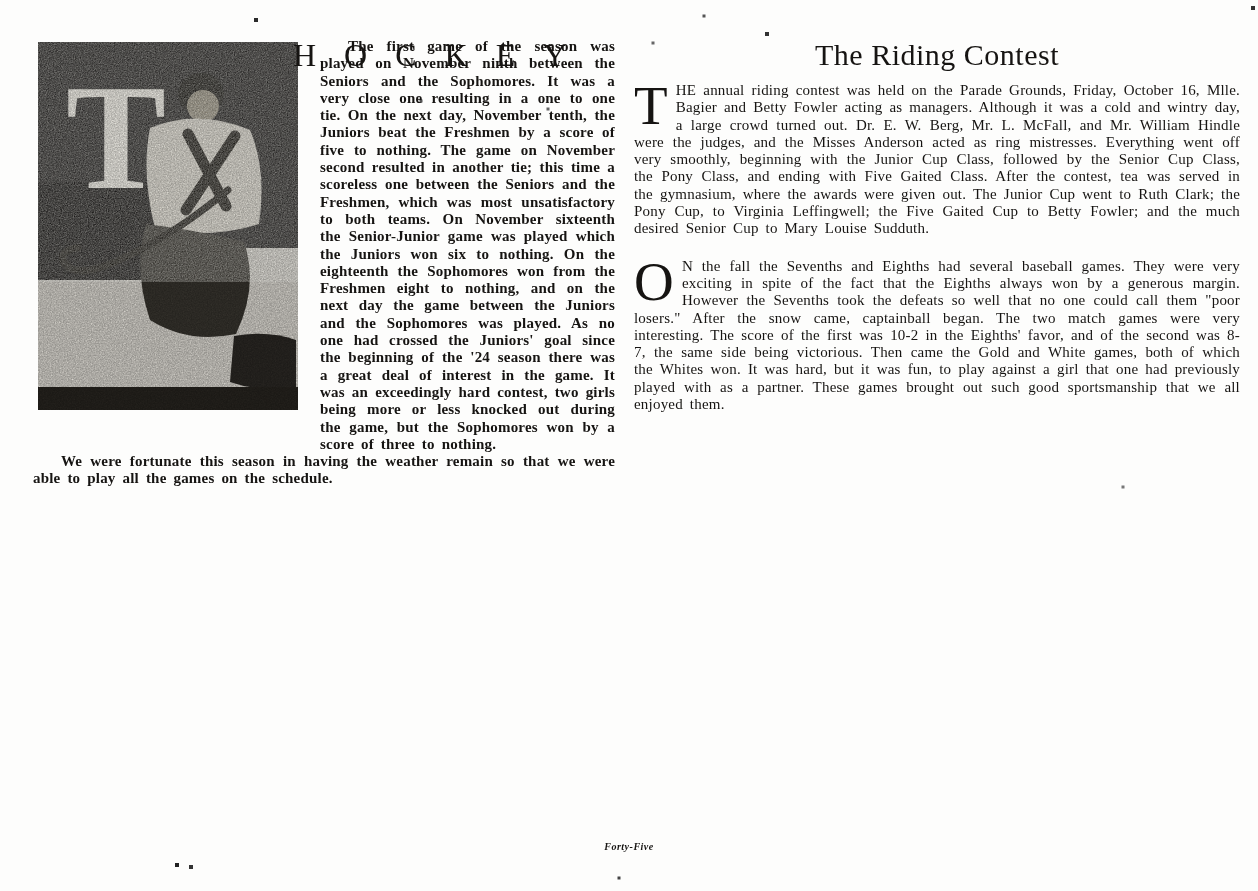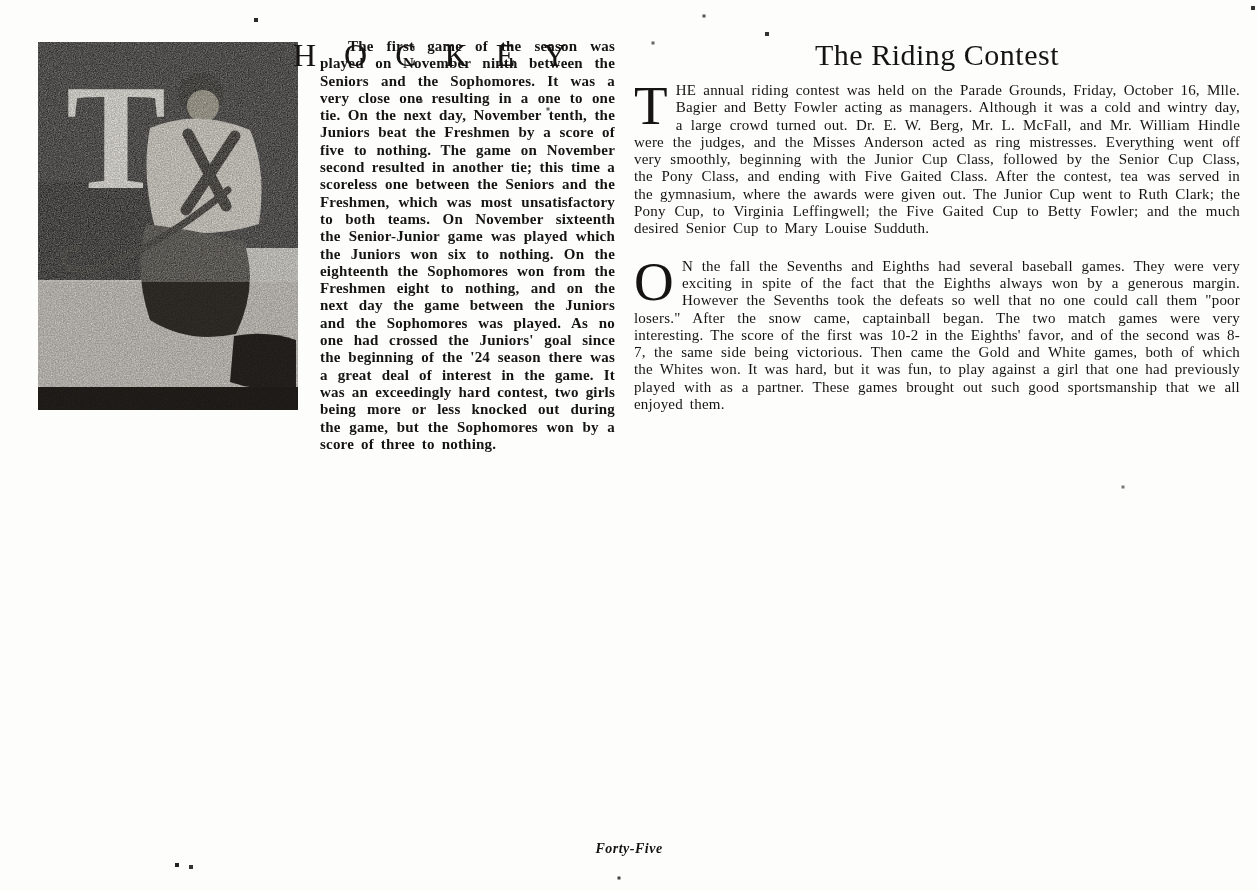--- a/index.html
+++ b/index.html
@@ -50,21 +50,21 @@
   .dropcap {
     float:left;
     font-size:55px; line-height:44px;
     padding:2px 8px 0 0;
     font-weight:normal;
   }
   
   .footer {
     position:absolute; left:0; top:841px; width:1258px;
     text-align:center;
-    font-size:14px; font-style:italic; font-weight:bold;
+    font-size:10px; font-style:italic; font-weight:bold;
     letter-spacing:0.5px;
   }
   
   .specks {
     position:absolute; left:0; top:0; width:2px; height:2px;
     background:transparent;
     box-shadow:
       255px 19px 0 1px #2a2a2a,
       703px 15px 0 0.5px #555,
       766px 33px 0 1px #333,
@@ -124,20 +124,21 @@
         <path d="M196,294 Q230,288 258,298 L258,346 Q220,350 192,340 Z" fill="#2b2824"></path>
 
         <rect x="0" y="345" width="260" height="23" fill="#27241f"></rect>
 
         <rect x="0" y="0" width="260" height="240" filter="url(#grainWhite)" opacity="0.45"></rect>
         <rect x="0" y="0" width="260" height="368" filter="url(#grainBlack)" opacity="0.3"></rect>
       </svg>
     </div>
 
     <p class="body-text indent">The first game of the season was played on November ninth between the Seniors and the Sophomores. It was a very close one resulting in a one to one tie. On the next day, November tenth, the Juniors beat the Freshmen by a score of five to nothing. The game on November second resulted in another tie; this time a scoreless one between the Seniors and the Freshmen, which was most unsatisfactory to both teams. On November sixteenth the Senior-Junior game was played which the Juniors won six to nothing. On the eighteenth the Sophomores won from the Freshmen eight to nothing, and on the next day the game between the Juniors and the Sophomores was played. As no one had crossed the Juniors' goal since the beginning of the '24 season there was a great deal of interest in the game. It was an exceedingly hard contest, two girls being more or less knocked out during the game, but the Sophomores won by a score of three to nothing.</p>
+    <p class="body-text indent">We were fortunate this season in having the weather remain so that we were able to play all the games on the schedule.</p>
   </div>
 
   <div class="article-right">
 
     <h2 class="section-title">The Riding Contest</h2>
     <p class="body-text para-gap">
       <span class="dropcap">T</span><span>HE annual riding contest was held on the Parade Grounds, Friday, October 16, Mlle. Bagier and Betty Fowler acting as managers. Although it was a cold and wintry day, a large crowd turned out. Dr. E. W. Berg, Mr. L. McFall, and Mr. William Hindle were the judges, and the Misses Anderson acted as ring mistresses. Everything went off very smoothly, beginning with the Junior Cup Class, followed by the Senior Cup Class, the Pony Class, and ending with Five Gaited Class. After the contest, tea was served in the gymnasium, where the awards were given out. The Junior Cup went to Ruth Clark; the Pony Cup, to Virginia Leffingwell; the Five Gaited Cup to Betty Fowler; and the much desired Senior Cup to Mary Louise Sudduth.</span>
     </p>
 
     <p class="body-text para-gap2">

